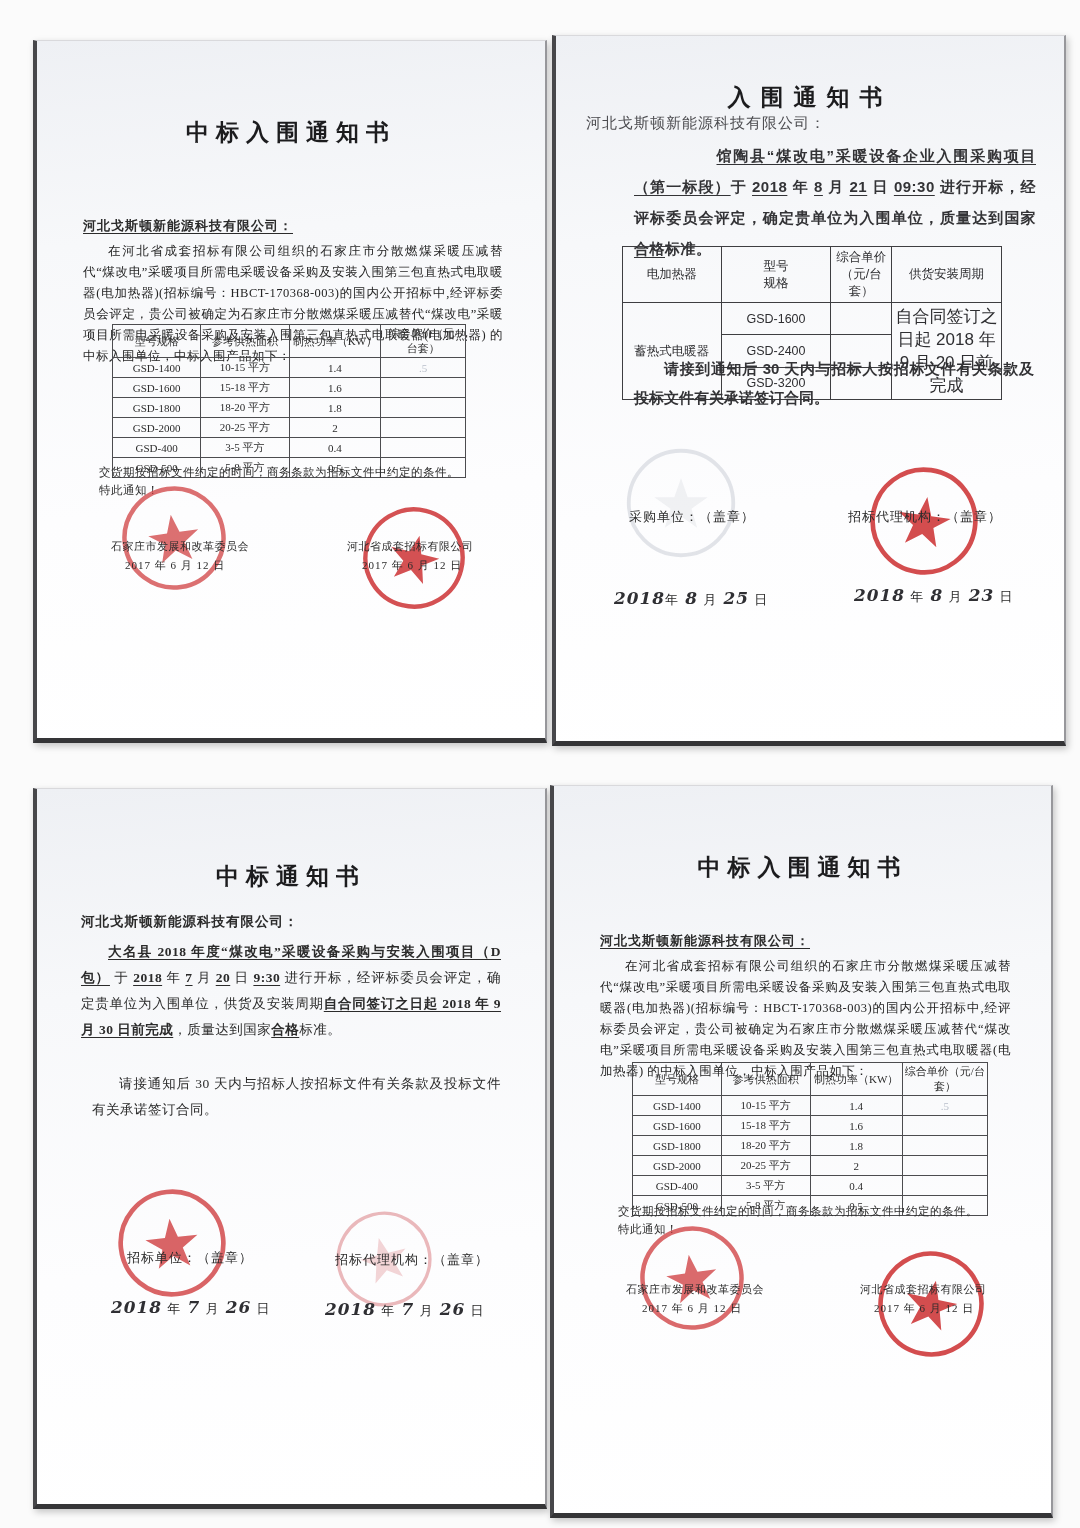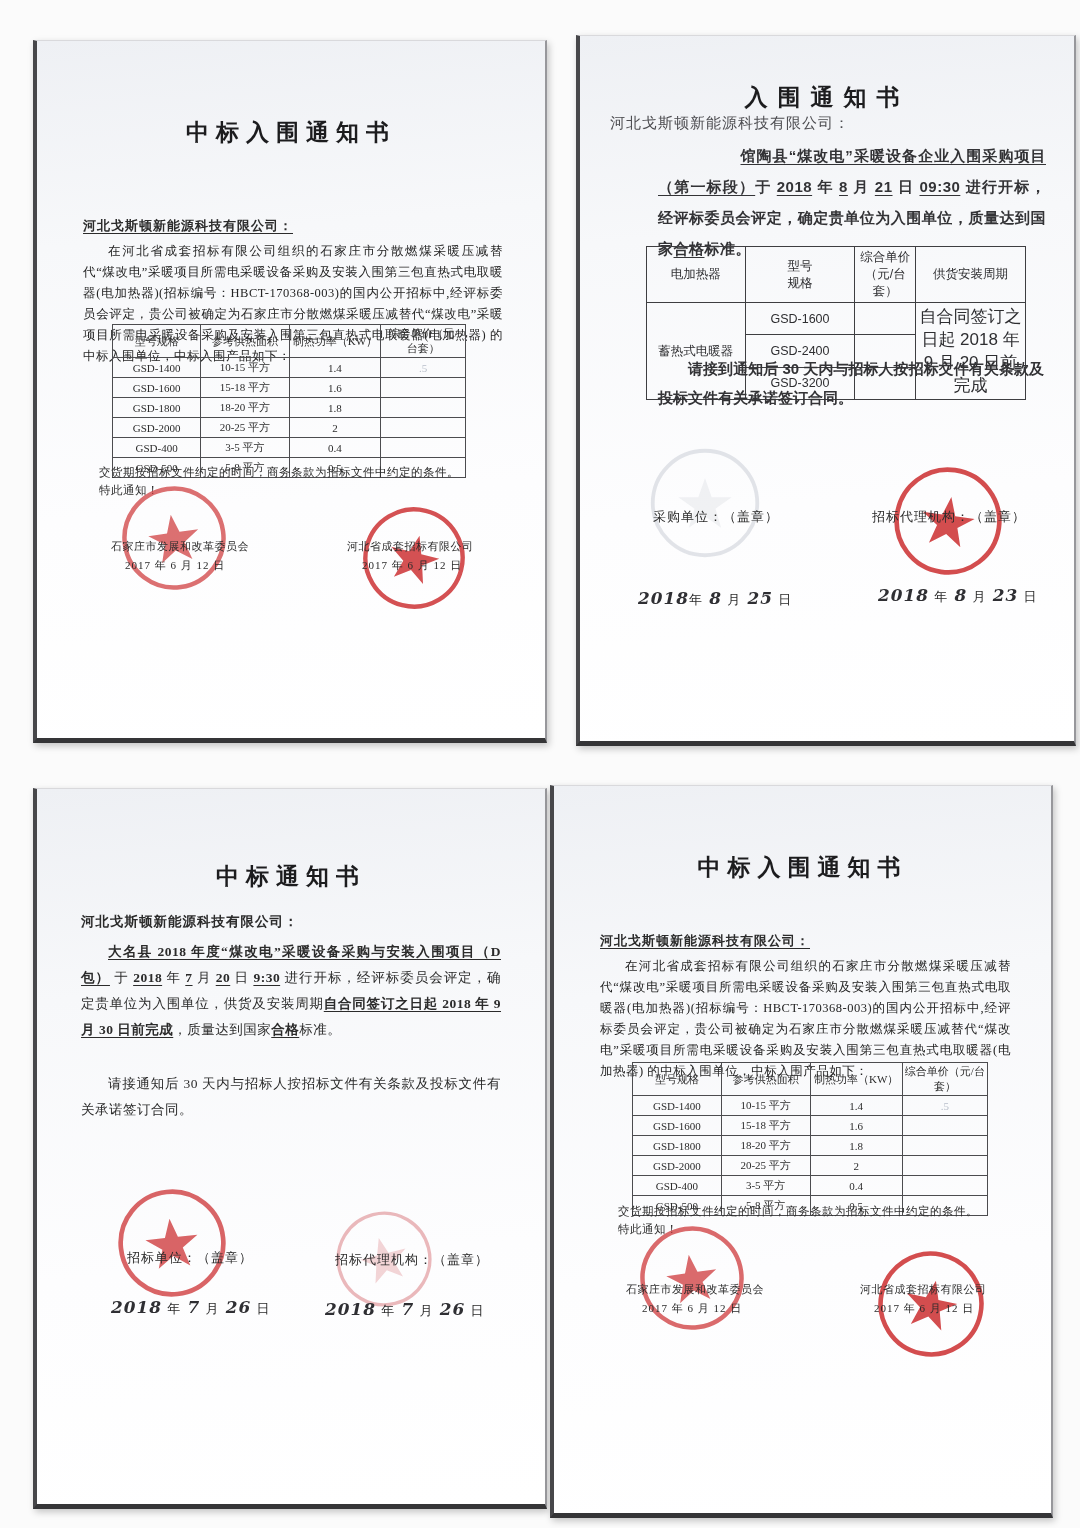--- a/index.html
+++ b/index.html
@@ -129,21 +129,21 @@
           <circle cx="60" cy="60" r="55" fill="none" stroke="currentColor" stroke-width="5"></circle>
           <polygon points="60,34 67,54 88,54 71,66 77,86 60,74 43,86 49,66 32,54 53,54" fill="currentColor"></polygon>
         </svg>
     </div>
     <div class="org" style="left:74px;top:498px;">石家庄市发展和改革委员会</div>
     <div class="pdate" style="left:88px;top:517px;">2017 年 6 月 12 日</div>
     <div class="org" style="left:310px;top:498px;">河北省成套招标有限公司</div>
     <div class="pdate" style="left:325px;top:517px;">2017 年 6 月 12 日</div>
   </div>
 
-  <div class="page" style="left:576px;top:35px;width:494px;height:705px;">
+  <div class="page" style="left:552px;top:35px;width:494px;height:705px;padding-left:14px;">
     <div class="title" style="top:46px;letter-spacing:10px;">入围通知书</div>
     <div class="p2-addr" style="left:30px;top:78px;">河北戈斯顿新能源科技有限公司：</div>
     <div class="p2-para sans" style="left:30px;right:28px;top:104px;text-indent:5.5em;"><span class="u">馆陶县“煤改电”采暖设备企业入围采购项目（第一标段）</span><span class="">于 </span><span class="u">2018</span><span class=""> 年 </span><span class="u">8</span><span class=""> 月 </span><span class="u">21</span><span class=""> 日 </span><span class="u">09:30</span><span class=""> 进行开标，经评标委员会评定，确定贵单位为入围单位，质量达到国家</span><span class="u">合格</span><span class="">标准。</span></div>
 
     <table class="t2" style="left:66px;top:210px;width:380px;">
       <colgroup>
           <col style="width:26%">
           <col style="width:29%">
           <col style="width:16%">
           <col style="width:29%">
@@ -193,21 +193,21 @@
     <div class="siglabel" style="left:73px;top:472px;">采购单位：（盖章）</div>
     <div class="siglabel" style="left:292px;top:472px;">招标代理机构：（盖章）</div>
     <div class="hdate" style="left:58px;top:552px;"><span class="h">2018</span><span class="">年 </span><span class="h">8</span><span class=""> 月 </span><span class="h">25</span><span class=""> 日</span></div>
     <div class="hdate" style="left:298px;top:549px;"><span class="h">2018</span><span class=""> 年 </span><span class="h">8</span><span class=""> 月 </span><span class="h">23</span><span class=""> 日</span></div>
   </div>
 
   <div class="page" style="left:33px;top:788px;width:508px;height:715px;">
     <div class="title" style="top:72px;">中标通知书</div>
     <div class="addr" style="left:44px;top:124px;font-size:13.5px;">河北戈斯顿新能源科技有限公司：</div>
     <div class="p3-para" style="left:44px;right:44px;top:150px;"><span class="u b">大名县 2018 年度“煤改电”采暖设备采购与安装入围项目（D 包）</span><span class=""> 于 </span><span class="u b">2018</span><span class=""> 年 </span><span class="u b">7</span><span class=""> 月 </span><span class="u b">20</span><span class=""> 日 </span><span class="u b">9:30</span><span class=""> 进行开标，经评标委员会评定，确定贵单位为入围单位，供货及安装周期</span><span class="u b">自合同签订之日起 2018 年 9 月 30 日前完成</span><span class="">，质量达到国家</span><span class="u b">合格</span><span class="">标准。</span></div>
-    <div class="p3-para2" style="left:44px;right:44px;top:282px;">请接通知后 30 天内与招标人按招标文件有关条款及投标文件有关承诺签订合同。</div>
+    <div class="p3-para2" style="left:55px;right:44px;top:282px;">请接通知后 30 天内与招标人按招标文件有关条款及投标文件有关承诺签订合同。</div>
 
     <div class="stamp" style="left:79px;top:398px;width:112px;height:112px;opacity:.78;transform:rotate(-6deg);color:#cf3a3c;">
       <svg viewBox="0 0 120 120">
           <circle cx="60" cy="60" r="55" fill="none" stroke="currentColor" stroke-width="5"></circle>
           <polygon points="60,34 67,54 88,54 71,66 77,86 60,74 43,86 49,66 32,54 53,54" fill="currentColor"></polygon>
         </svg>
     </div>
     <div class="stamp" style="left:297px;top:420px;width:100px;height:100px;opacity:.45;transform:rotate(-14deg);color:#d4666c;">
       <svg viewBox="0 0 120 120">
           <circle cx="60" cy="60" r="55" fill="none" stroke="currentColor" stroke-width="4"></circle>

